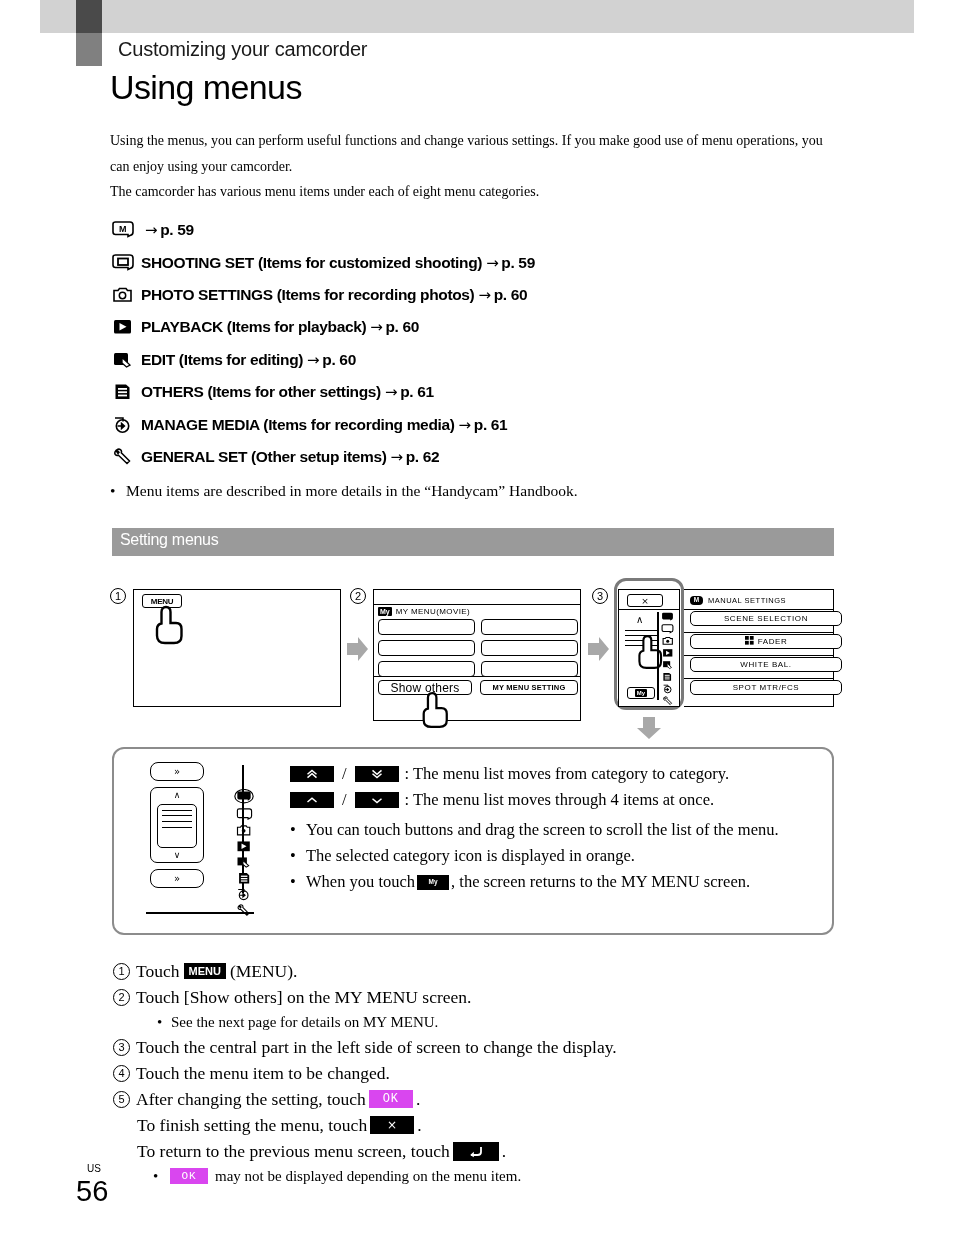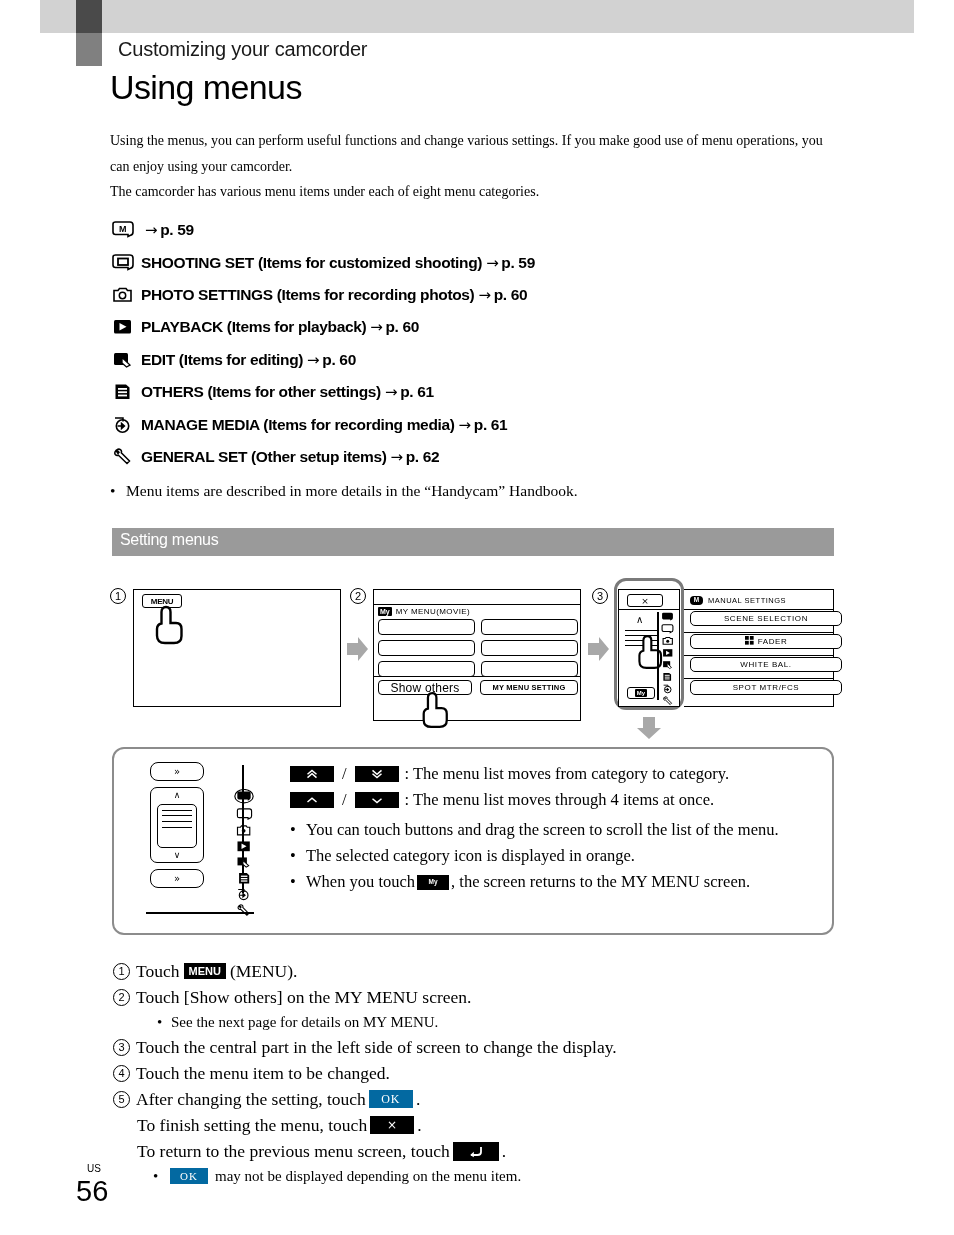--- a/index.html
+++ b/index.html
@@ -254,21 +254,21 @@
   }
   .substep .dot { display:inline-block; width: 14px; }
   .cont { margin-left: 24px; display:flex; align-items:center; font-size: 17.5px; line-height: 26px;}
   .menu-blk {
     display:inline-flex; align-items:center; justify-content:center;
     background:#000; color:#fff; font-family:"Liberation Sans",sans-serif;
     font-weight:bold; font-size:11px; padding: 2px 5px; margin: 0 4px; line-height:1.1;
   }
   .ok-blk {
     display:inline-flex; align-items:center; justify-content:center;
-    background:#0369a1; color:#fff; font-family:Liberation Serif, serif;
+    background:#d946ef; color:#fff; font-family:Liberation Mono, monospace;
     font-size:12px; width: 44px; height: 18px; margin: 0 3px; letter-spacing:1px;
   }
   .x-blk {
     display:inline-flex; align-items:center; justify-content:center;
     background:#000; color:#fff; font-family:"DejaVu Sans",sans-serif;
     font-size:12px; width: 44px; height: 18px; margin: 0 3px;
   }
   .back-blk {
     display:inline-flex; align-items:center; justify-content:center;
     background:#000; color:#fff; font-family:"DejaVu Sans",sans-serif;

